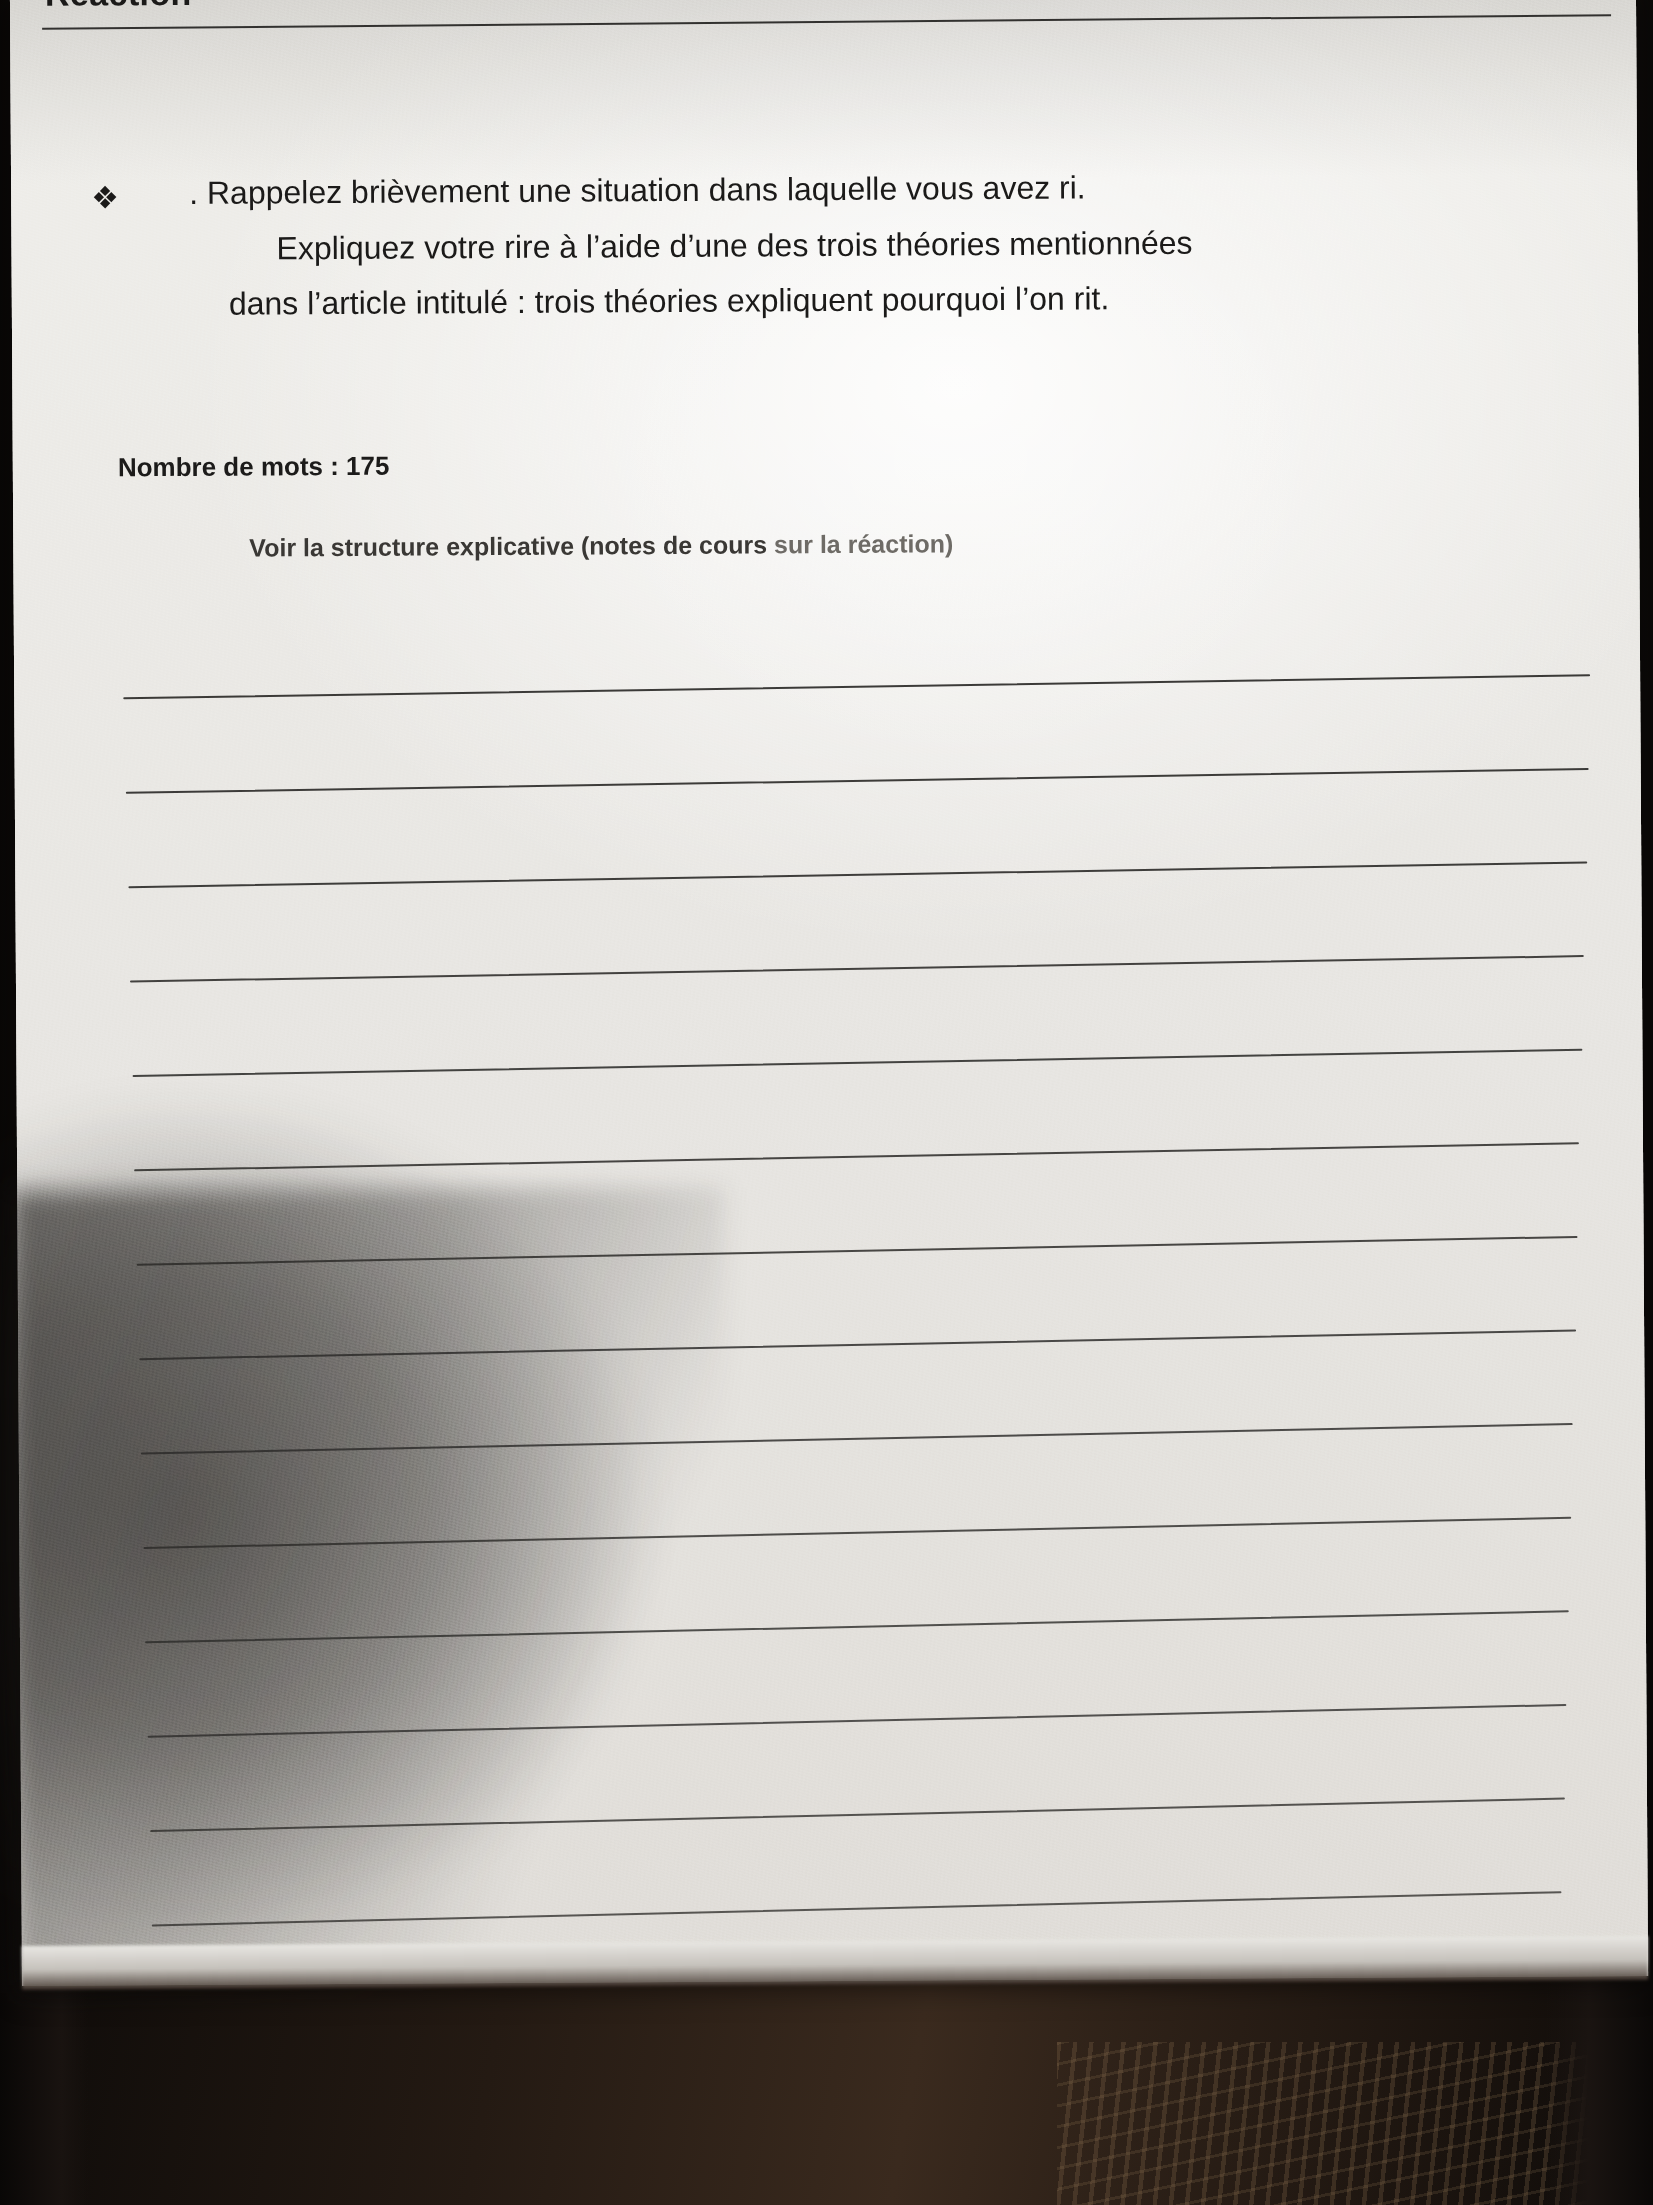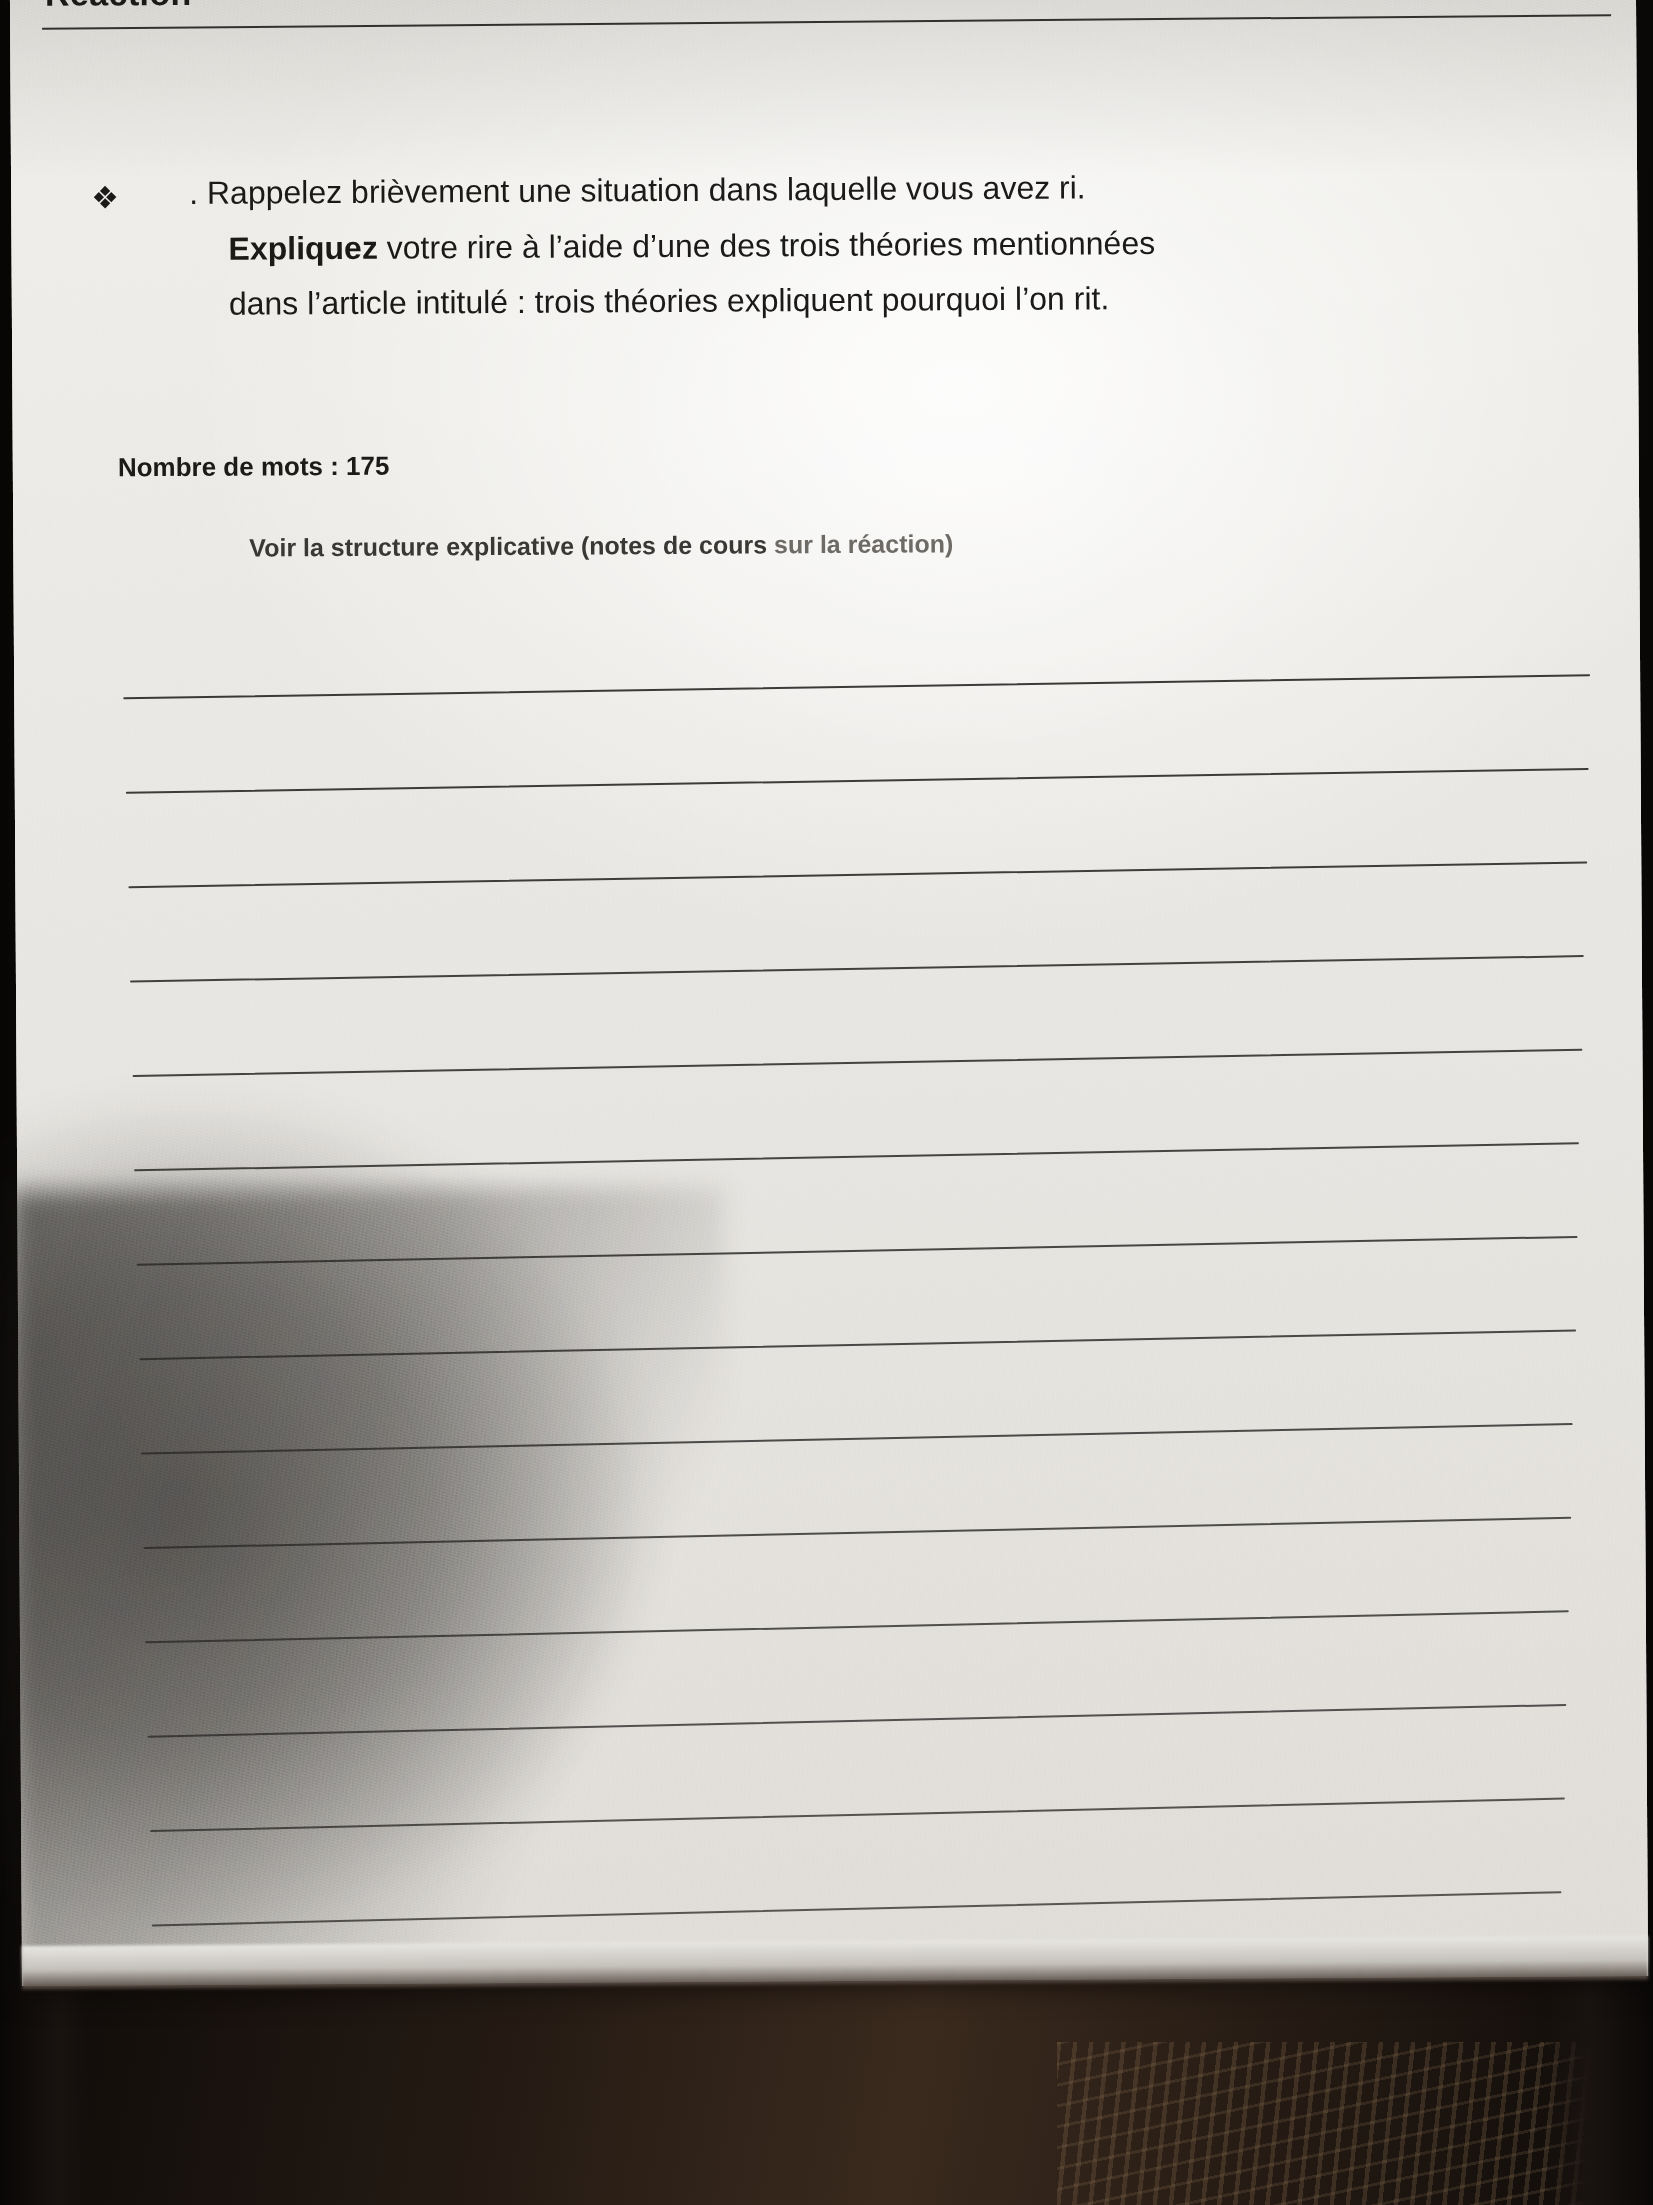--- a/index.html
+++ b/index.html
@@ -181,21 +181,21 @@
   }
   .q-line {
     font-size: 32px;
     line-height: 41px;
     color: #1b1a19;
     white-space: nowrap;
   }
   .q-line.l1 { margin-left: 28px; }
   .q-line.l2 { margin-left: 67px; margin-top: 14.6px; }
   .q-line.l3 { margin-left: 67px; margin-top: 14.6px; }
-  .q-line b { font-weight: 700; }
+  .q-line b { font-weight: 400; margin-left: 48px; }
 
   .words {
     position: absolute;
     left: 105px;
     top: 458px;
     font-size: 26px;
     font-weight: 700;
     color: #1c1b1a;
   }
   .see-struct {

